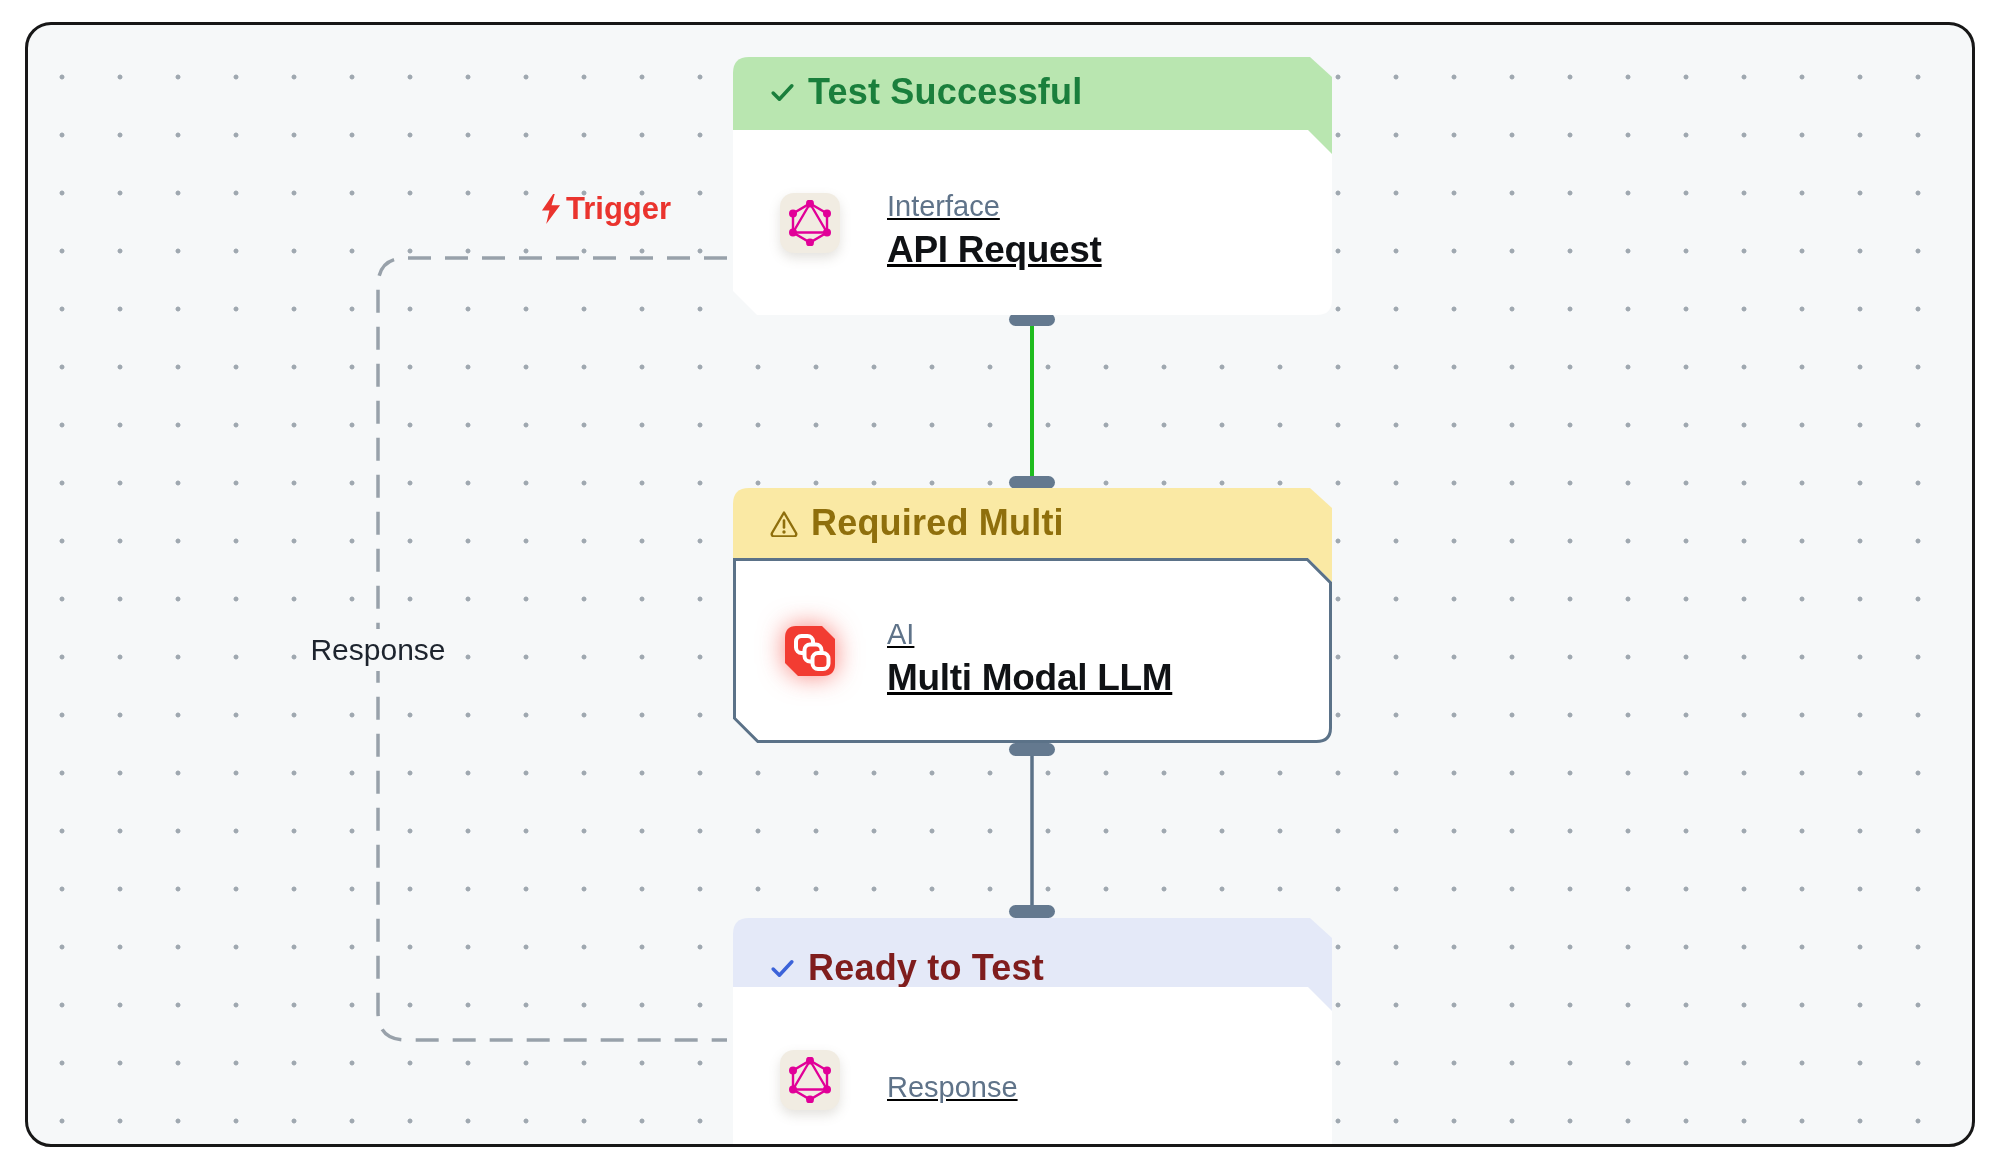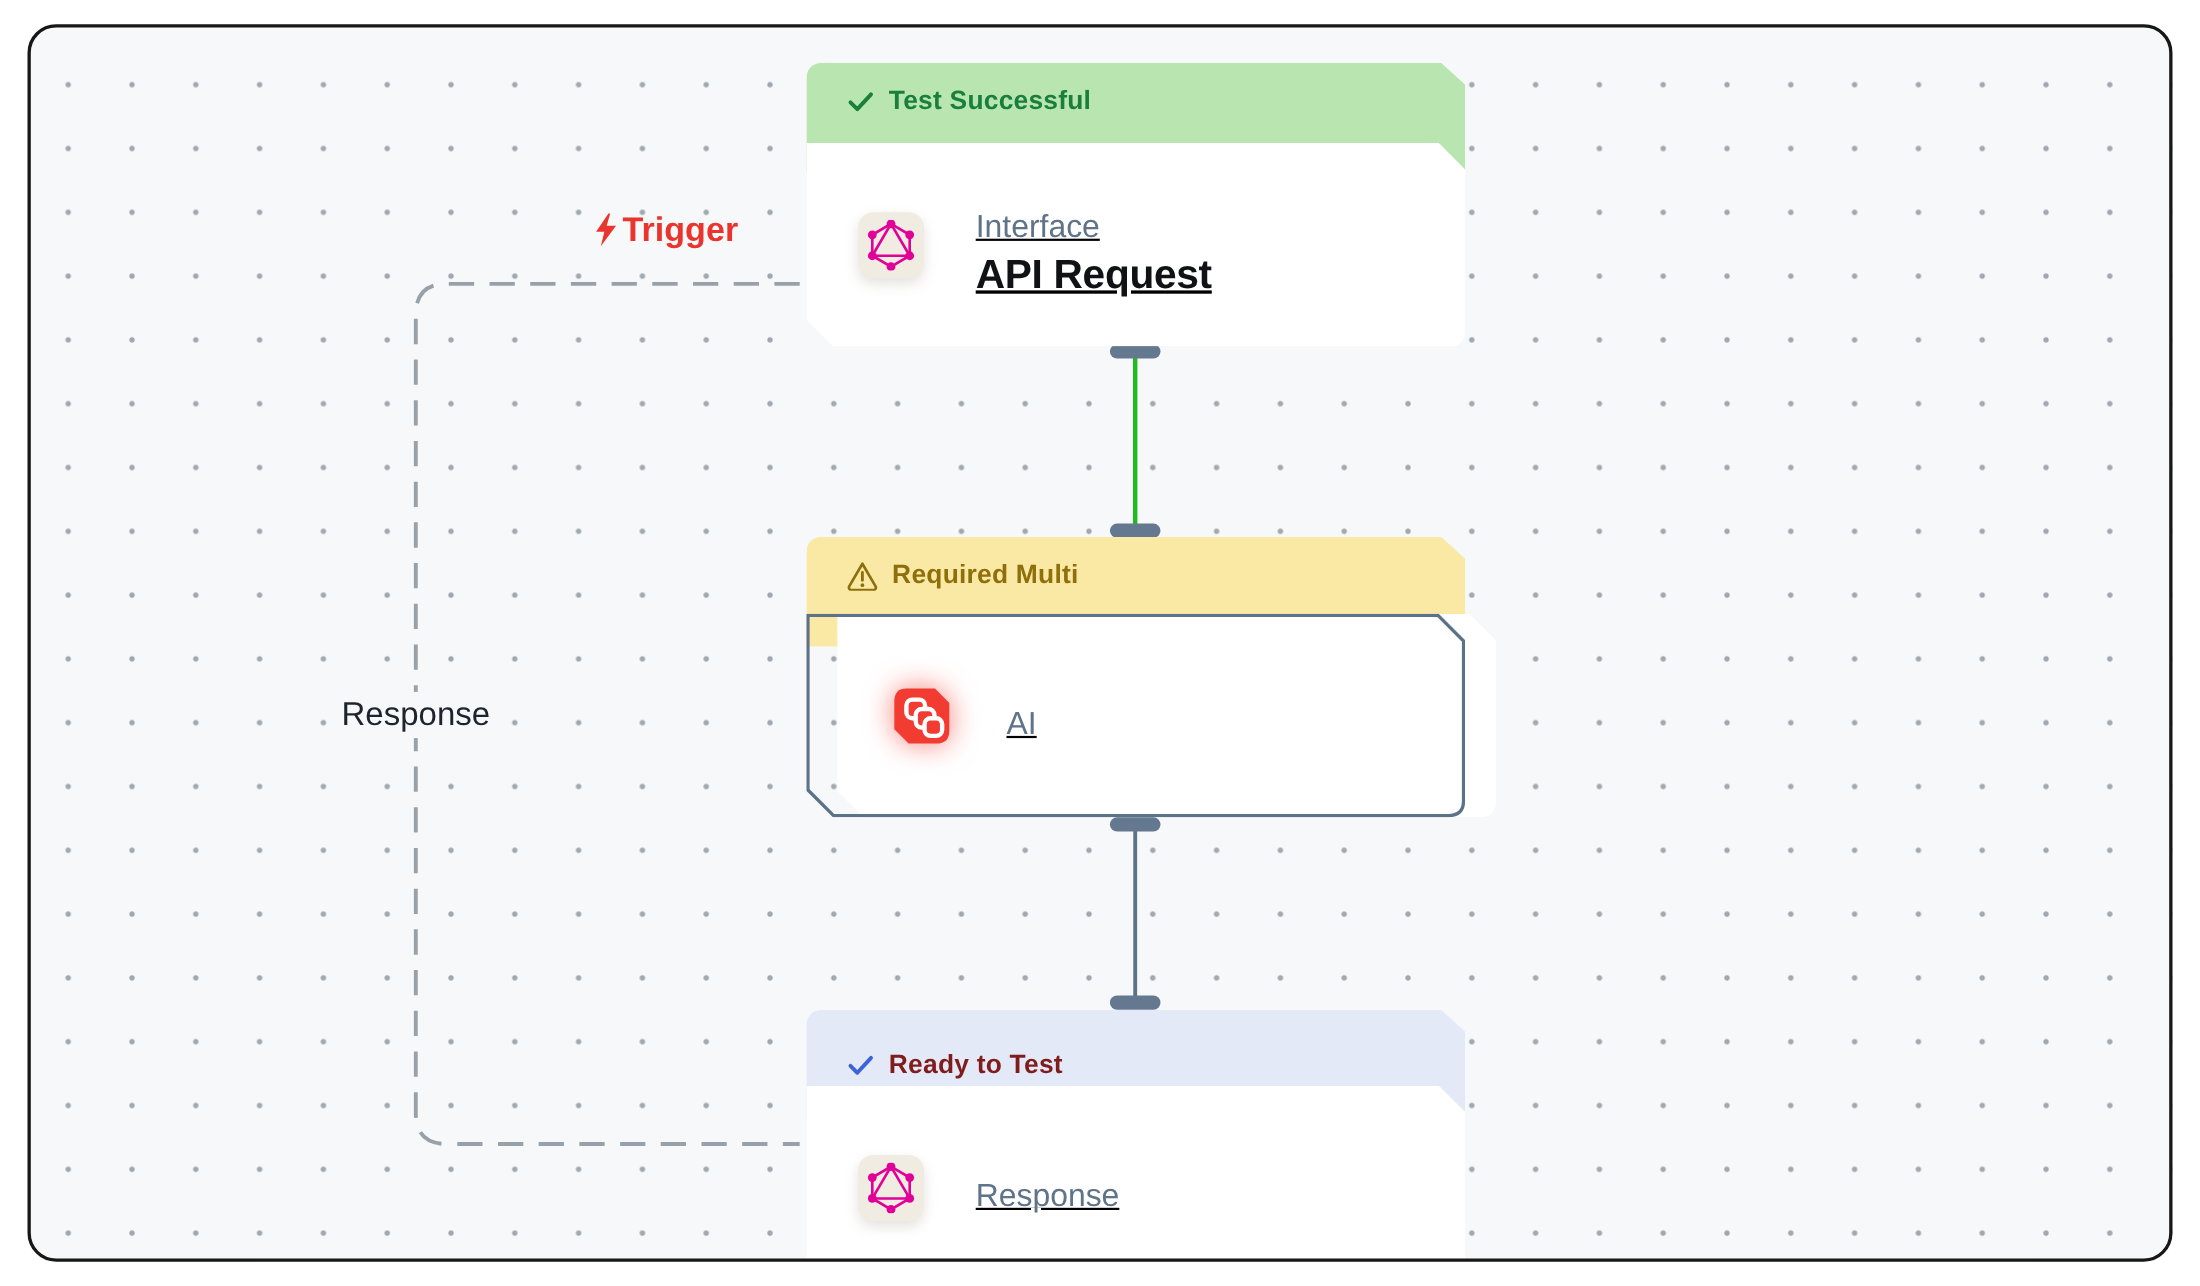--- a/index.html
+++ b/index.html
@@ -18,32 +18,32 @@
 
   .handle{position:absolute;left:984px;width:46px;height:13px;border-radius:7px;
     background:#64798f;z-index:2;}
 
   
   .node{position:absolute;left:708px;width:599px;z-index:3;}
   .banner{position:absolute;left:0;top:0;width:599px;height:100px;
     clip-path:path("M16 0 H577 L599 20 V100 H0 V16 Q0 0 16 0 Z");
     display:flex;align-items:flex-start;padding:0;box-sizing:border-box;}
   .banner-inner{display:flex;align-items:center;gap:12px;height:70px;padding-left:36px;
-    font-size:24px;font-weight:600;letter-spacing:.2px;}
+    font-size:36px;font-weight:600;letter-spacing:.2px;}
   .card{position:absolute;left:0;width:599px;height:185px;background:#ffffff;
     clip-path:path("M0 0 H575 L599 24 V170 Q599 185 584 185 H24 L0 161 Z");
     display:flex;align-items:center;gap:47px;padding-left:47px;box-sizing:border-box;
     filter:drop-shadow(0 10px 16px rgba(25,39,59,.10));text-decoration:underline;}
   .card-outline{position:absolute;left:0;pointer-events:none;}
 
   .node1 .banner{background:#b9e6b0;color:#1a7f3c;}
   .node2 .banner{background:#fae9a4;color:#8f6f0c;}
   .node3 .banner{background:#e4e9f8;color:#7f1d1d;align-items:center;}
   .node1 .card{top:73px;}
-  .node2 .card{top:70px;margin-left:28px;}
+  .node2 .card{top:70px;}
   .node3 .card{top:69px;}
 
   .icon-box{width:60px;height:60px;flex:0 0 auto;display:flex;align-items:center;justify-content:center;}
   .beige{background:#f1ece2;border-radius:14px;box-shadow:0 5px 12px rgba(120,110,90,.20);}
   .glow svg{filter:drop-shadow(0 0 13px rgba(242,60,48,.65));}
 
   .node-text{display:flex;flex-direction:column;gap:9px;padding-top:16px;}
   .category{font-size:29px;font-weight:500;color:#5f7389;line-height:1.05;}
   .title{font-size:37px;font-weight:700;color:#101215;line-height:1.05;letter-spacing:-.3px;}
 
@@ -131,20 +131,21 @@
             <path d="M13 2 H39 L52 15 V40 Q52 52 40 52 H15 L2 39 V14 Q2 2 13 2 Z" fill="#f23c32"></path>
             <g stroke="#ffffff" stroke-width="4">
               <rect x="13" y="12" width="17" height="17" rx="5.5" fill="none"></rect>
               <rect x="21.5" y="20.5" width="17" height="17" rx="5.5" fill="#f23c32"></rect>
               <rect x="29.5" y="29" width="16" height="16" rx="5.5" fill="#f23c32"></rect>
             </g>
           </svg>
         </div>
         <div class="node-text">
           <span class="category">AI</span>
+          <span class="title">Multi Modal LLM</span>
         </div>
       </div>
       <svg class="card-outline" style="top:70px" width="599" height="185" viewBox="0 0 599 185">
         <path d="M1.5 1.5 H574.3 L597.5 24.7 V170 Q597.5 183.5 583.5 183.5 H24.8 L1.5 160.2 Z" fill="none" stroke="#5b7288" stroke-width="3"></path>
       </svg>
     </div>
 
     <div class="node node3" style="top:896px;height:260px">
       <div class="banner">
         <div class="banner-inner">

